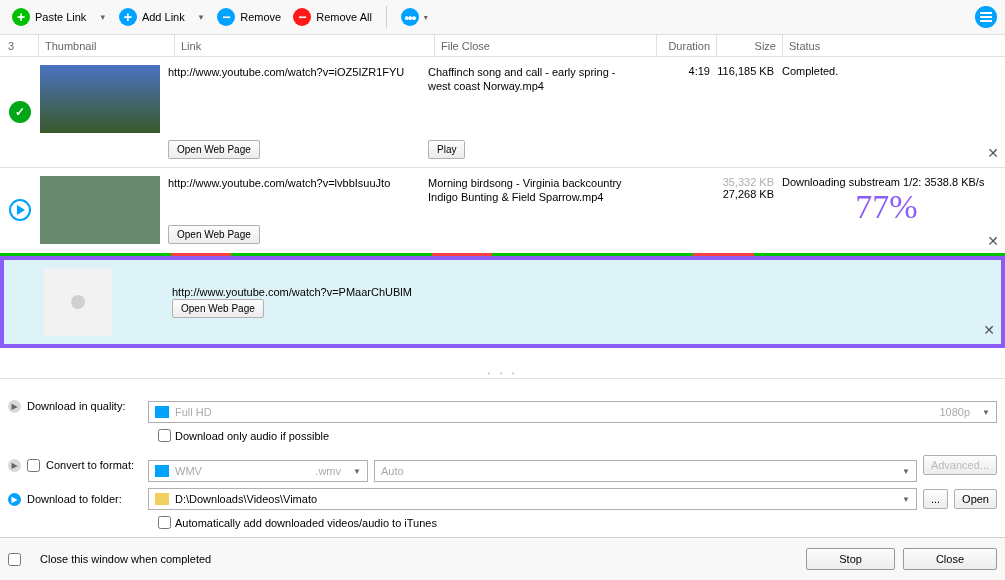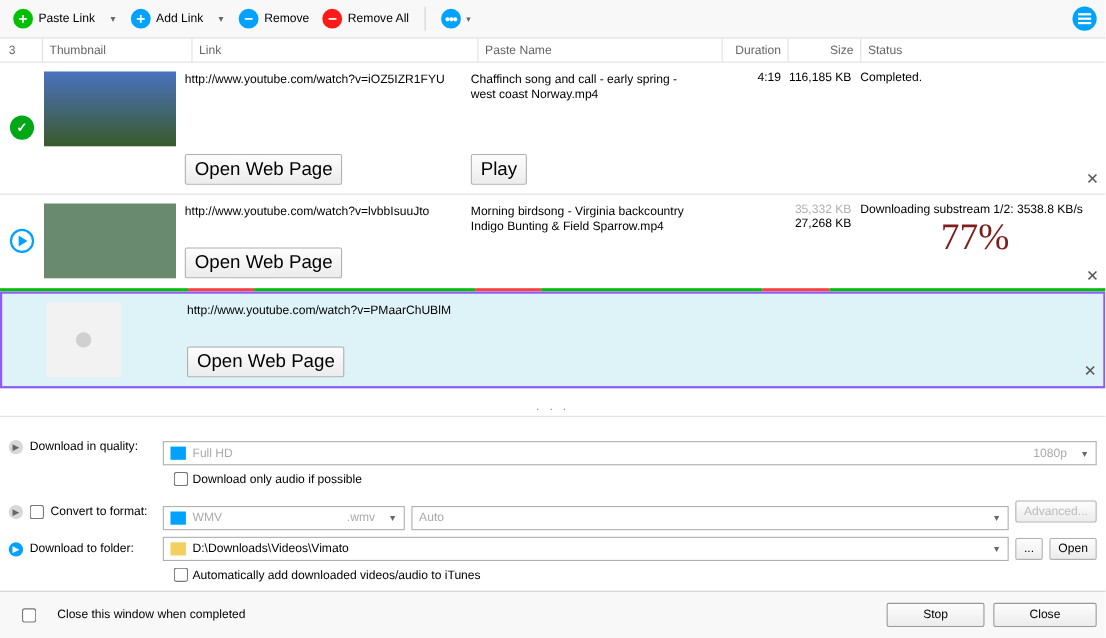--- a/index.html
+++ b/index.html
@@ -27,39 +27,39 @@
 .col-thumb { width: 136px; }
 .col-link { width: 260px; }
 .col-fname { width: 222px; }
 .col-dur { width: 60px; text-align: right; justify-content: flex-end; }
 .col-size { width: 66px; justify-content: flex-end; }
 .col-status { flex: 1; }
 
 
 .rows { flex: 1; overflow: hidden; }
 .row { display: flex; padding: 8px; border-bottom: 1px solid #e0e0e0; position: relative; }
-.row.selected { background: #def3f8; border: 2px solid #8b5cf6; }
+.row.selected { background: #def3f8; border: 4px solid #8b5cf6; align-items: center; }
 .status-icon { width: 24px; display: flex; align-items: center; justify-content: center; flex-shrink: 0; }
 .checkmark { width: 22px; height: 22px; border-radius: 50%; background: #00a818; color: #fff; display: flex; align-items: center; justify-content: center; font-size: 12px; font-weight: bold; }
 .play-icon { width: 22px; height: 22px; border-radius: 50%; border: 2px solid #00a2ff; display: flex; align-items: center; justify-content: center; }
 .play-tri { width: 0; height: 0; border-left: 8px solid #00a2ff; border-top: 5px solid transparent; border-bottom: 5px solid transparent; margin-left: 2px; }
 .thumb { width: 120px; height: 68px; background: #5a8a6a; flex-shrink: 0; margin: 0 8px; position: relative; display: flex; align-items: center; justify-content: center; }
 .thumb.blank { background: #f2f2f2; width: 68px; height: 68px; margin-left: 8px; }
 .thumb.blank .dot { width: 14px; height: 14px; border-radius: 50%; background: #d0d0d0; }
 .link-cell { width: 260px; padding-right: 10px; display: flex; flex-direction: column; justify-content: space-between; }
 .link-text { word-break: break-all; line-height: 1.3; }
 .fname-cell { width: 222px; padding-right: 10px; display: flex; flex-direction: column; justify-content: space-between; gap: 46px; }
 .fname-text { line-height: 1.3; }
 .dur-cell { width: 60px; text-align: right; }
 .size-cell { width: 66px; text-align: right; padding-right: 2px; }
 .size-cell .faded { color: #b0b0b0; }
 .status-cell { flex: 1; padding: 0 6px; }
 .close-x { position: absolute; right: 6px; bottom: 6px; font-size: 14px; color: #555; cursor: pointer; }
-.small-btn { border: 1px solid #b0b0b0; background: linear-gradient(#fdfdfd,#ececec); padding: 3px 8px; font-size: 17px; cursor: pointer; width: fit-content; border-radius: 2px; }
-.big-pct { font-family: Georgia, serif; font-size: 34px; color: #7f1d1d; text-align: center; }
+.small-btn { border: 1px solid #b0b0b0; background: linear-gradient(#fdfdfd,#ececec); padding: 3px 8px; font-size: 10px; cursor: pointer; width: fit-content; border-radius: 2px; }
+.big-pct { font-family: Georgia, serif; font-size: 34px; color: #8b5cf6; text-align: center; }
 .segments { position: absolute; left: 0; right: 0; bottom: -1px; height: 3px; display: flex; }
 .seg { height: 3px; }
 
 
 .handle { text-align: center; color: #888; padding: 2px; letter-spacing: 3px; }
 
 
 .settings { padding: 4px 8px; border-top: 1px solid #e0e0e0; }
 .set-row { display: flex; align-items: center; margin: 6px 0; }
 .set-label { width: 140px; display: flex; align-items: center; gap: 6px; }
@@ -71,21 +71,21 @@
 .film-icon { width: 14px; height: 12px; background: #00a2ff; margin-right: 6px; flex-shrink: 0; }
 .folder-icon { width: 14px; height: 12px; background: #f2d060; margin-right: 6px; flex-shrink: 0; }
 .faded-right { color: #aaa; margin-right: 20px; margin-left: auto; }
 .side-btn { border: 1px solid #b0b0b0; background: linear-gradient(#fdfdfd,#ececec); padding: 3px 7px; margin-left: 6px; cursor: pointer; border-radius: 2px; }
 .side-btn.dis { color: #bbb; }
 .check { display: flex; align-items: center; gap: 4px; margin: 4px 0 4px 150px; }
 .check input { margin: 0; }
 
 
 .footer { border-top: 1px solid #d0d0d0; padding: 10px 8px; display: flex; align-items: center; background: #f8f8f8; margin-top: auto; }
-.footer .check { margin-left: 12px; gap: 19px; }
+.footer .check { margin-left: 0; gap: 19px; }
 .footer .spacer { flex: 1; }
 .ft-btn { border: 1px solid #999; background: linear-gradient(#fdfdfd,#ececec); padding: 4px 32px; margin-left: 8px; cursor: pointer; font-size: 11px; border-radius: 2px; }
 </style>
 </head>
 <body>
 
 <div class="toolbar">
   <div class="tb-btn">
     <div class="circle-icon circle-green">+</div>
     <span>Paste Link</span>
@@ -116,21 +116,21 @@
         <div></div>
         <div></div>
       </div>
   </div>
 </div>
 
 <div class="header-row">
   <div class="col-idx">3</div>
   <div class="col-thumb">Thumbnail</div>
   <div class="col-link">Link</div>
-  <div class="col-fname">Paste Name</div>
+  <div class="col-fname">File Close</div>
   <div class="col-dur">Duration</div>
   <div class="col-size">Size</div>
   <div class="col-status">Status</div>
 </div>
 
 <div class="rows">
 
   <div class="row">
     <div class="status-icon">
         <div class="checkmark">✓</div>

